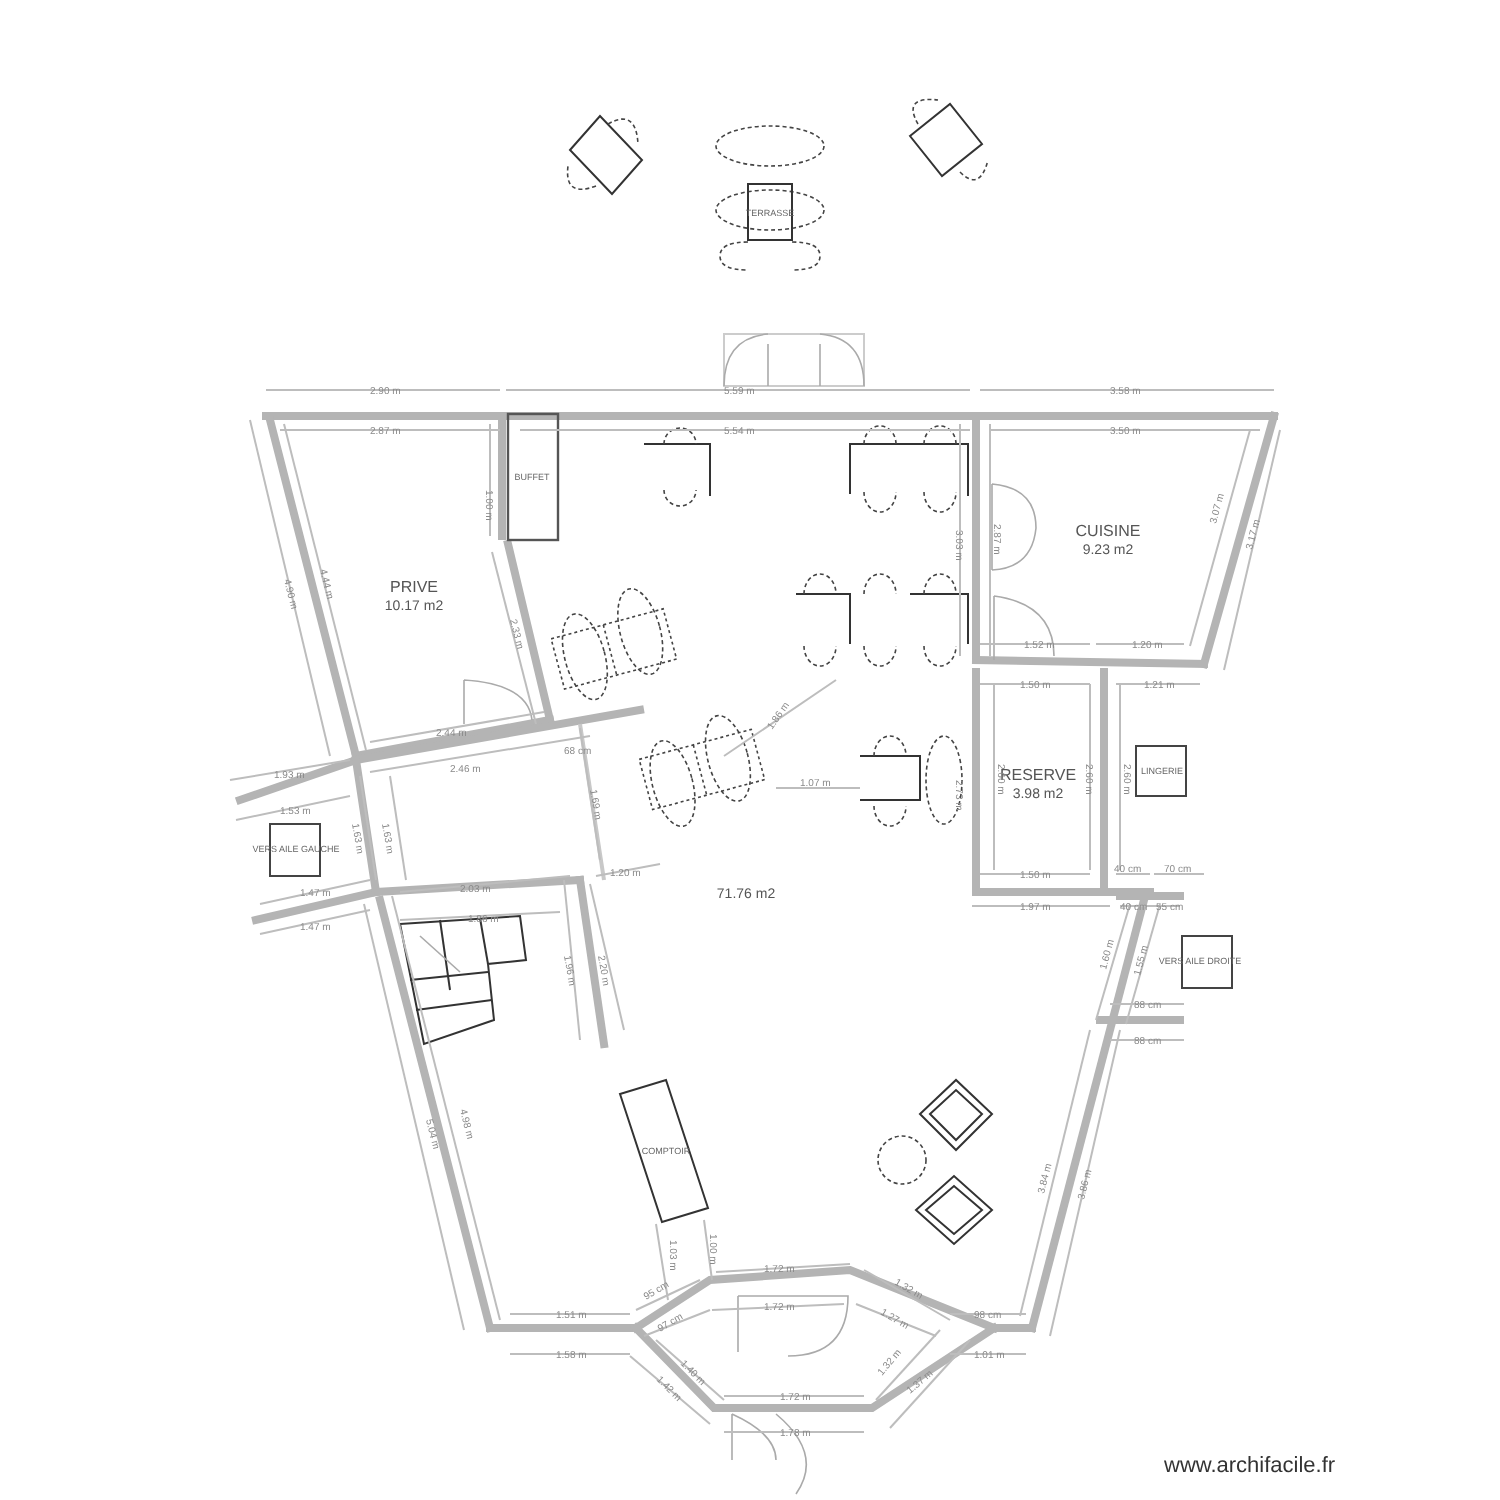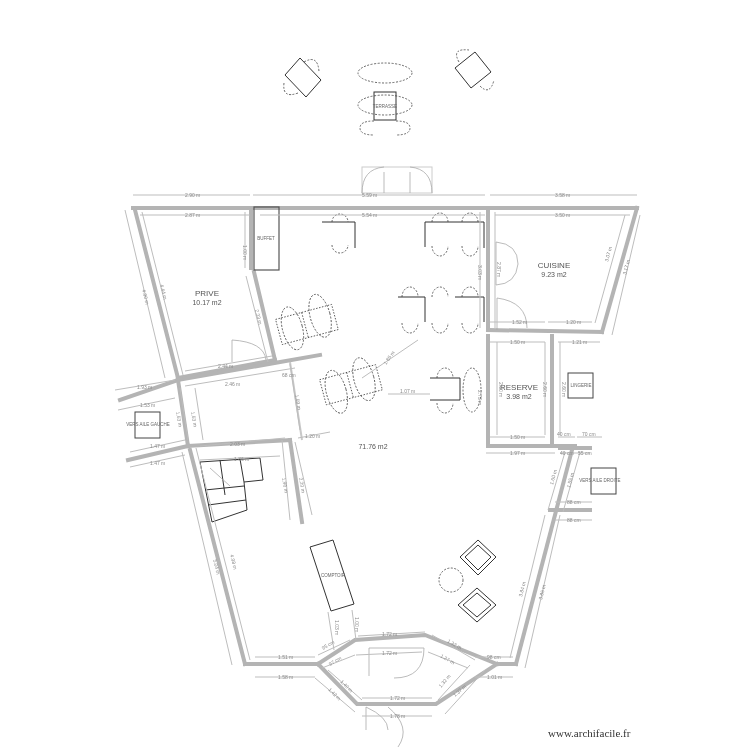--- a/index.html
+++ b/index.html
@@ -10,22 +10,22 @@
     .wall-thin { stroke: #c8c8c8; stroke-width: 2; fill: none; }
     .dim { stroke: #bdbdbd; stroke-width: 1; fill: none; }
     .dimtxt { font-size: 5px; fill: #8a8a8a; font-family: "Liberation Sans", sans-serif; }
     .room-label { font-size: 8px; fill: #555; font-family: "Liberation Sans", sans-serif; text-anchor: middle; }
     .room-area { font-size: 7px; fill: #555; font-family: "Liberation Sans", sans-serif; text-anchor: middle; }
     .furn { stroke: #333; stroke-width: 1; fill: none; }
     .chair { stroke: #444; stroke-width: 0.8; fill: none; stroke-dasharray: 2 1.5; }
     .dash { stroke: #444; stroke-width: 0.8; fill: none; stroke-dasharray: 1.5 1.5; }
     .door { stroke: #aaa; stroke-width: 0.8; fill: none; }
     .boxlabel { font-size: 4.5px; fill: #666; font-family: "Liberation Sans", sans-serif; text-anchor: middle; }
-    .watermark { position: absolute; left: 548px; top: 727px; font-size: 11px; color: #333;
-                 font-family: Liberation Serif, serif; }
+    .watermark { position: absolute; left: 582px; top: 727px; font-size: 11px; color: #333;
+                 font-family: Liberation Sans, sans-serif; }
   </style>
 </head>
 <body>
 
 <svg id="plan" viewBox="0 0 750 750" xmlns="http://www.w3.org/2000/svg">
 
   <g>
 
     <g>
       <polygon class="furn" points="285,75 300,58 321,80 306,97" stroke="#777"></polygon>

